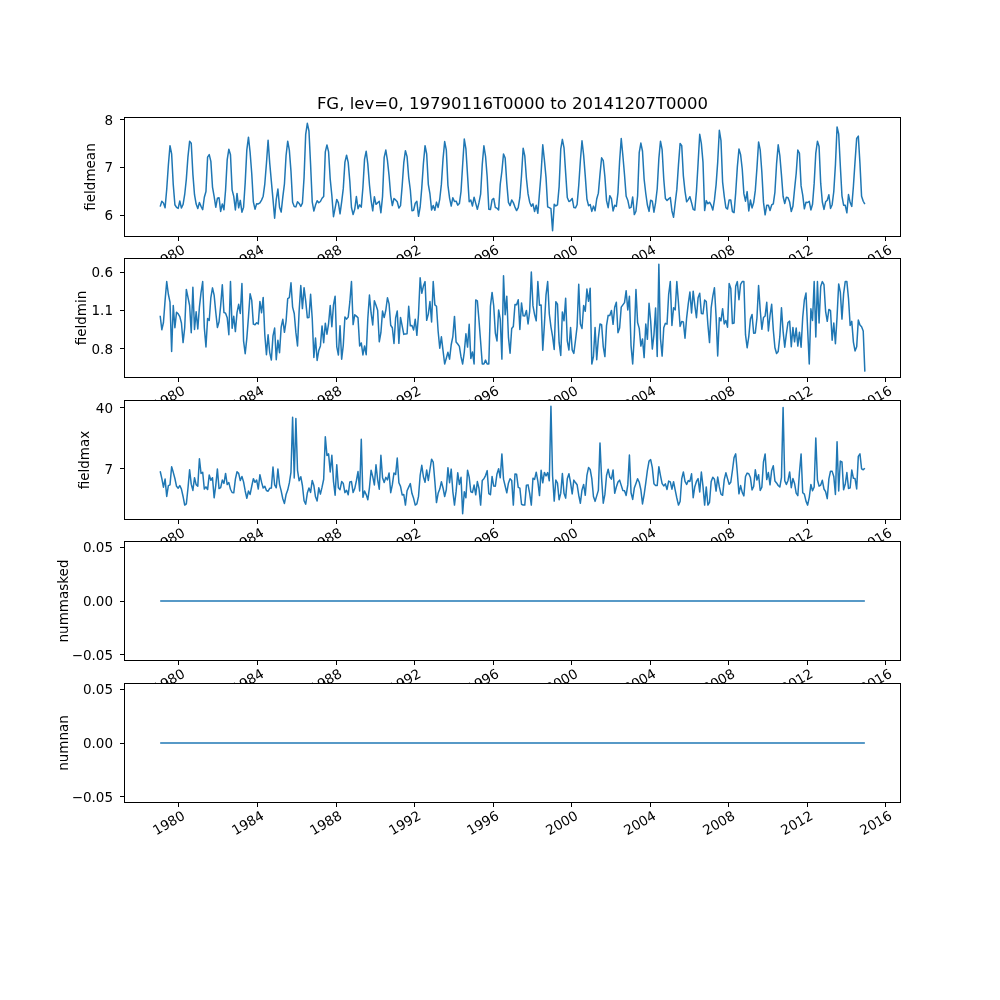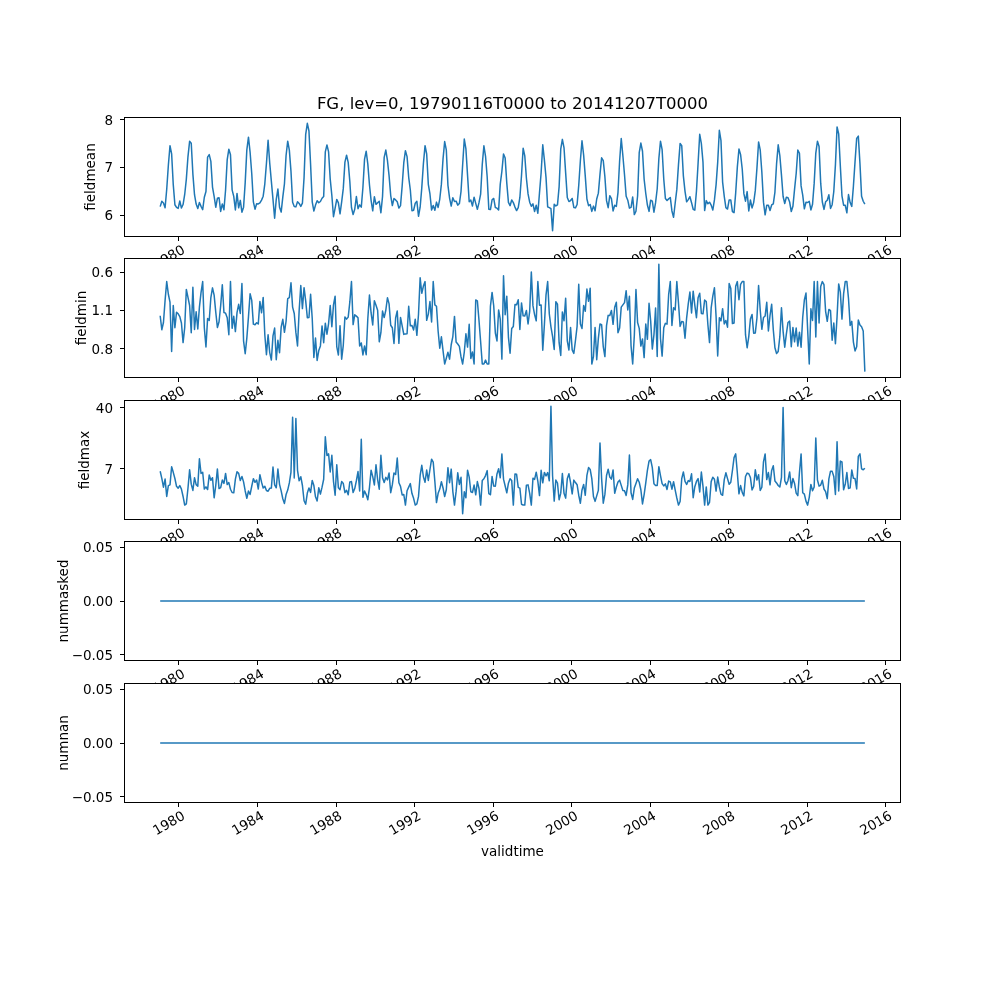--- a/index.html
+++ b/index.html
@@ -208,14 +208,13 @@
         <div class="xticklabel" style="left: 591.241px; top: 808px;">2004</div>
         <div class="xtick" style="left: 728.281px; top: 803px;"></div>
         <div class="xticklabel" style="left: 669.781px; top: 808px;">2008</div>
         <div class="xtick" style="left: 806.822px; top: 803px;"></div>
         <div class="xticklabel" style="left: 748.322px; top: 808px;">2012</div>
         <div class="xtick" style="left: 885.363px; top: 803px;"></div>
         <div class="xticklabel" style="left: 826.863px; top: 808px;">2016</div>
       </div>
     </div>
 
-  <div class="xlabel">validtime</div>
 </div>
 
 </body></html>

